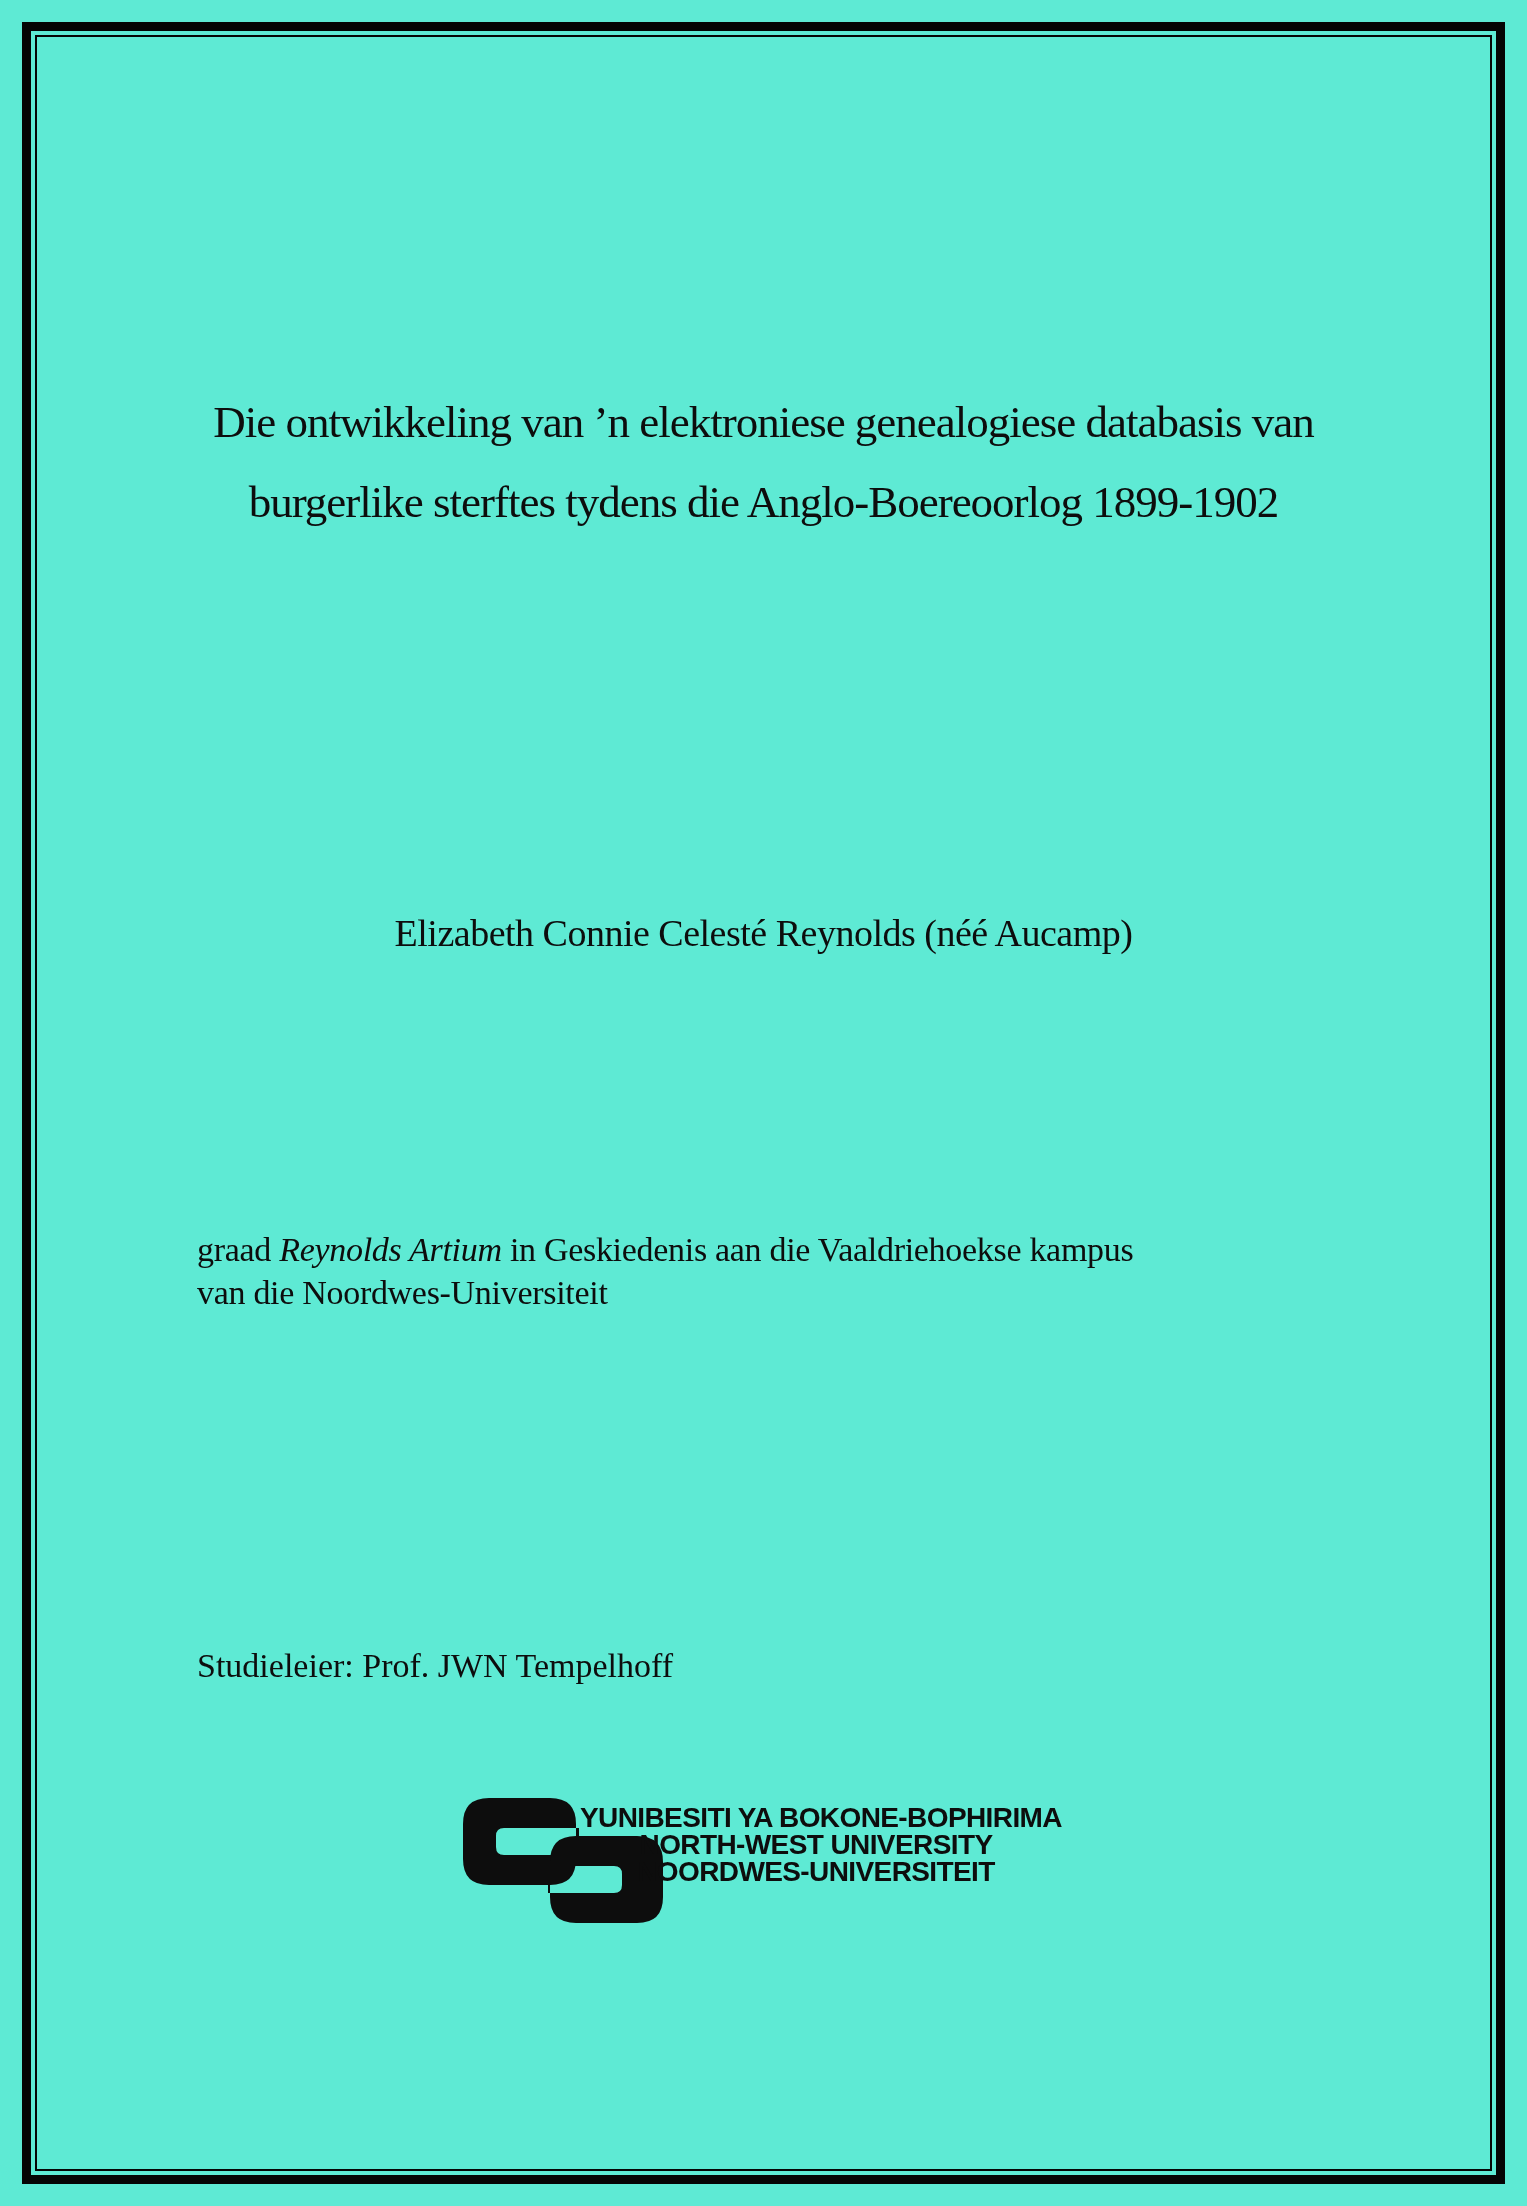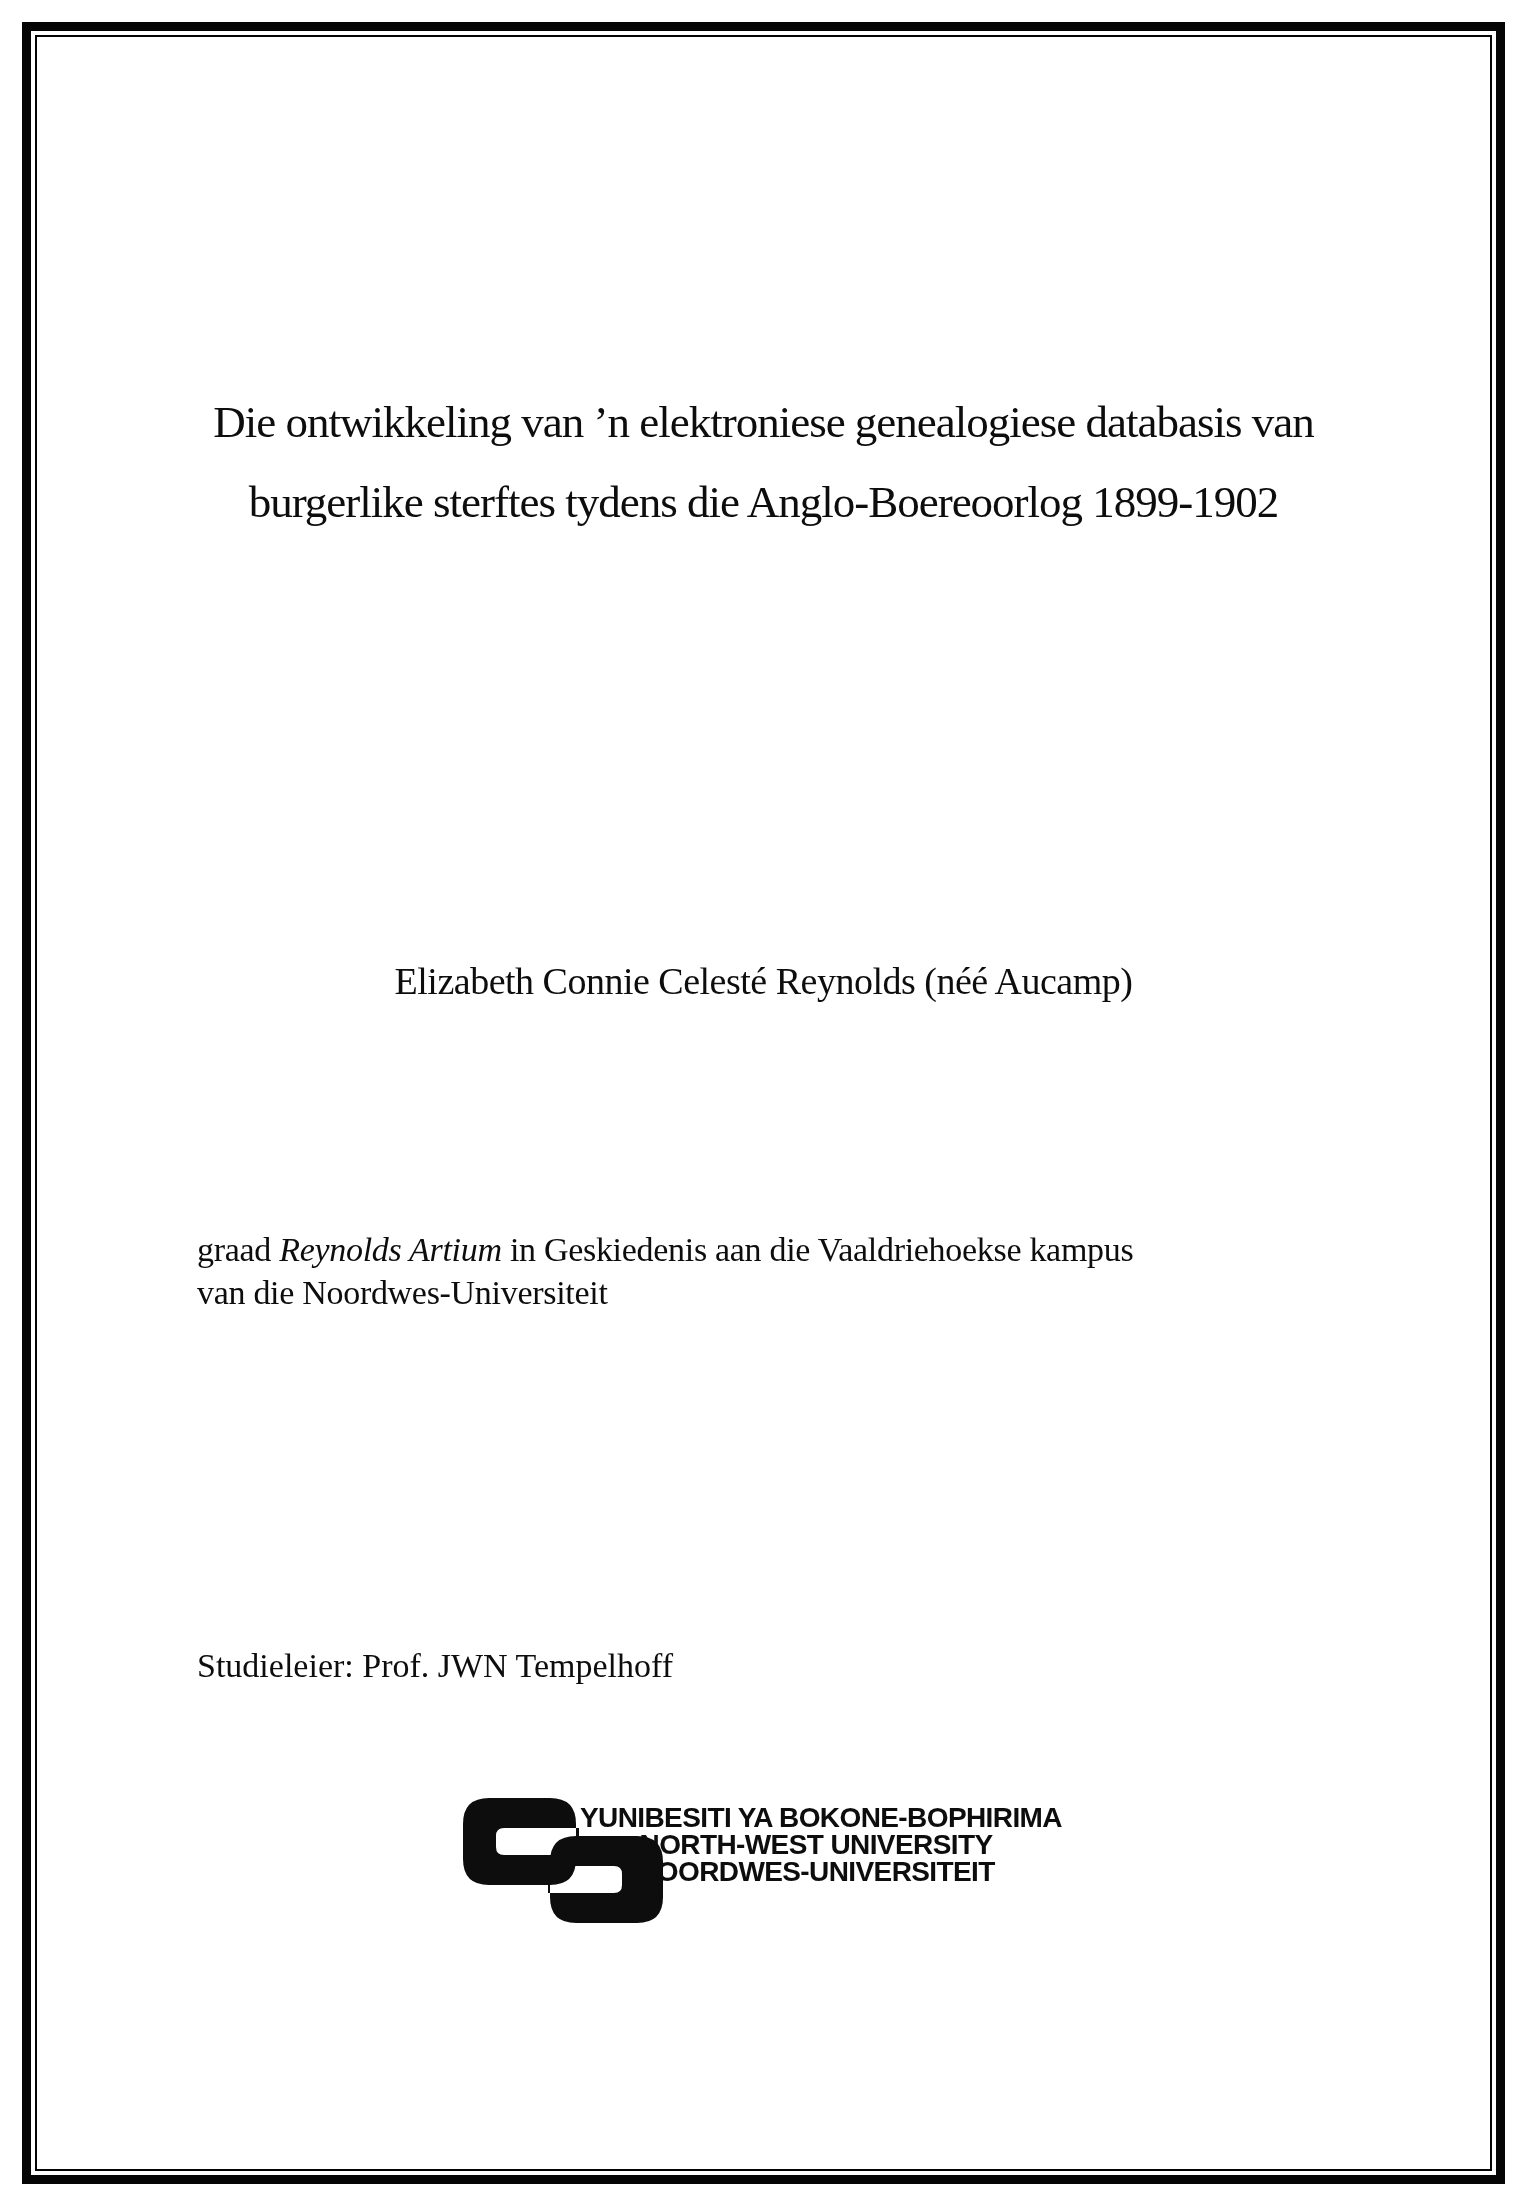--- a/index.html
+++ b/index.html
@@ -4,21 +4,21 @@
 <style>
   html, body {
     margin: 0;
     padding: 0;
     background: #e8e8e8;
   }
   .page {
     position: relative;
     width: 1527px;
     height: 2206px;
-    background: #ffffff;
+    background: #5eead4;
     overflow: hidden;
     font-family: "Liberation Serif", "DejaVu Serif", serif;
     color: #0d0d0d;
   }
   
   .frame-outer {
     position: absolute;
     inset: 22px;
     border: 9px solid #050505;
     pointer-events: none;
@@ -47,21 +47,21 @@
     top: 806px;
     left: 0;
     width: 100%;
     text-align: center;
     font-size: 34px;
     line-height: 38px;
   }
 
   .author-line {
     position: absolute;
-    top: 958px;
+    top: 910px;
     left: 0;
     width: 100%;
     text-align: center;
     font-size: 38px;
     line-height: 46px;
     letter-spacing: -0.5px;
   }
 
   .declaration {
     position: absolute;

